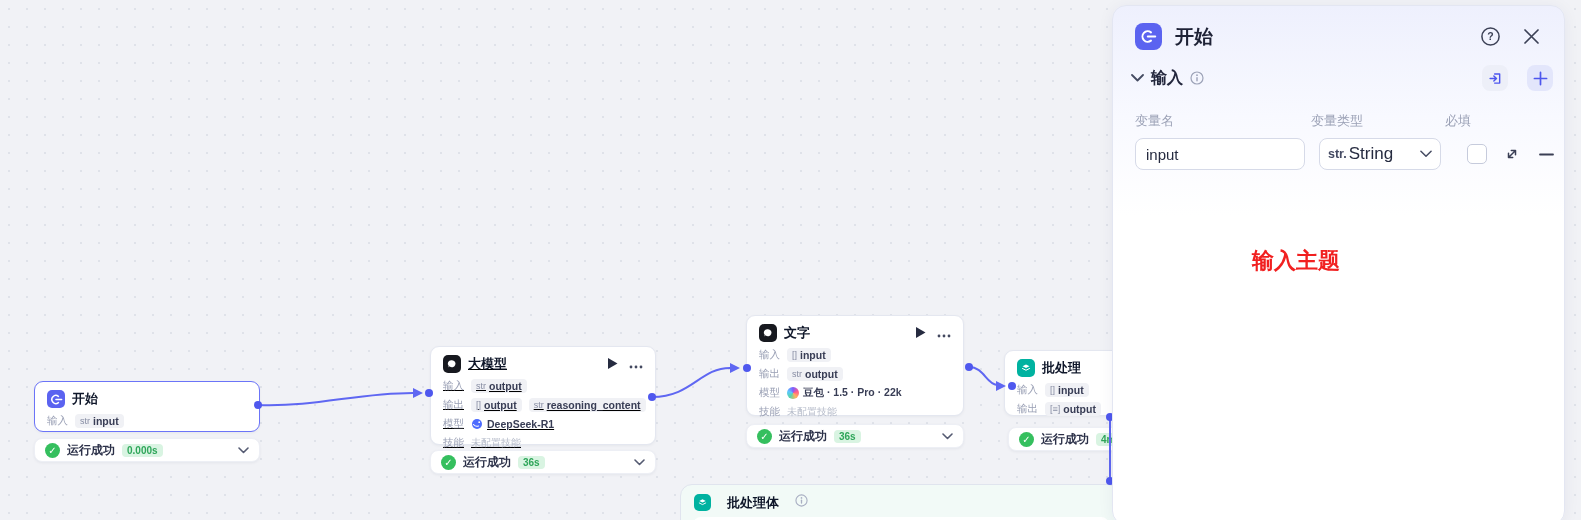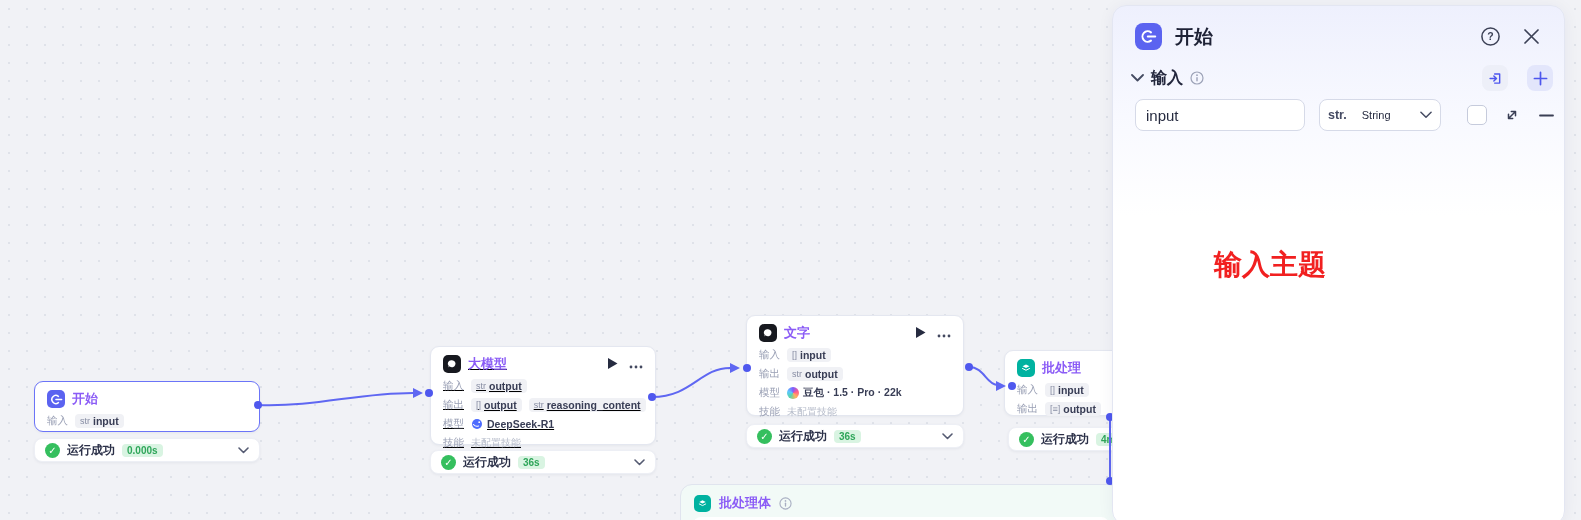--- a/index.html
+++ b/index.html
@@ -10,21 +10,21 @@
     background-image:radial-gradient(#dfe2e9 1.2px, transparent 1.3px);
     background-size:18px 18px;
   }
   
   .node{position:absolute;background:#fff;border:1px solid #e4e7f0;border-radius:9px;
         box-shadow:0 1px 3px rgba(25,31,68,.05);z-index:2;padding:7px 12px;box-sizing:border-box;}
   .node.selected{border:1.5px solid #6b74f8;}
   .n-head{display:flex;align-items:center;gap:7px;height:20px;}
   .n-icon{width:18px;height:18px;border-radius:5px;display:flex;align-items:center;justify-content:center;flex:none;}
   .bg-indigo{background:#5b63f0}.bg-black{background:#17191f}.bg-teal{background:#00b2a0}
-  .n-title{font-size:13px;font-weight:700;color:#8b5cf6;white-space:nowrap;}
+  .n-title{font-size:13px;font-weight:700;color:#0f172a;white-space:nowrap;}
   .n-actions{margin-left:auto;display:flex;align-items:center;gap:11px;}
   .n-row{display:flex;align-items:center;gap:7px;margin-top:4px;height:15px;}
   .n-label{font-size:10.5px;color:#9aa0b5;flex:none;}
   .tag{display:inline-flex;align-items:center;gap:3px;background:#f0f1f5;border-radius:4px;
        padding:1px 5px;font-size:10.5px;white-space:nowrap;}
   .tag i{font-style:normal;color:#878da3;font-size:9px;font-weight:500;}
   .tag b{color:#383d55;font-weight:600;}
   .model-text{font-size:10.5px;color:#383d55;font-weight:600;white-space:nowrap;display:inline-flex;align-items:center;gap:4px;}
   .skill{font-size:10px;color:#b6bcca;}
   .statusbar{position:absolute;display:flex;align-items:center;gap:7px;background:#fff;
@@ -33,21 +33,21 @@
   .okc{width:15px;height:15px;border-radius:50%;background:#35bf5e;color:#fff;font-size:10px;
        display:flex;align-items:center;justify-content:center;flex:none;}
   .st{font-size:12px;color:#2b3048;font-weight:600;white-space:nowrap;}
   .dur{font-size:10px;color:#2fa65a;background:#d9f4e2;border-radius:4px;padding:1px 5px;font-weight:600;}
   .sb-chev{margin-left:auto;display:flex;}
   .doubao{width:12px;height:12px;border-radius:50%;flex:none;
           background:conic-gradient(#7b5cff,#ff5c8a,#ffb25c,#59d4a8,#5cc8ff,#7b5cff);}
   
   .batch-body{position:absolute;left:680px;top:484px;width:440px;height:40px;z-index:2;
               background:#f2faf7;border:1px solid #e0e4ee;border-radius:12px 12px 0 0;box-sizing:border-box;}
-  .bb-head{display:flex;align-items:center;gap:8px;padding:9px 0 0 13px;}
+  .bb-head{display:flex;gap:16px;padding:9px 0 0 13px;}
   .bb-inner{position:absolute;left:12px;top:32px;width:416px;height:8px;background:#fff;border-radius:8px 8px 0 0;}
   
   .edges{position:absolute;left:0;top:0;z-index:3;pointer-events:none;}
   .edges path{stroke:#5f67f2;stroke-width:2;fill:none;}
   .edges polygon{fill:#5f67f2;}
   .edges circle{fill:#4f58ee;}
   
   .panel{position:absolute;left:1112px;top:5px;width:453px;height:520px;z-index:10;box-sizing:border-box;
          background:linear-gradient(180deg,#eef0fd 0%,#f8f9ff 110px,#ffffff 210px);
          border:1px solid #e3e6f2;border-radius:14px;box-shadow:0 2px 16px rgba(30,35,90,.06);}
@@ -60,29 +60,29 @@
   .p-sec-title{font-size:16px;font-weight:700;color:#23273d;}
   .p-btn{width:26px;height:26px;border-radius:8px;display:flex;align-items:center;justify-content:center;border:none;cursor:pointer;padding:0;}
   .p-btn.import{background:#edeff8;margin-left:auto;}
   .p-btn.add{background:#e3e6fb;margin-left:12px;}
   .p-cols{display:flex;padding:21px 0 0 22px;font-size:13px;color:#9ba1b6;}
   .p-cols .c1{width:176px;}.p-cols .c2{width:134px;}
   .p-row{display:flex;align-items:center;padding:8px 0 0 22px;}
   .p-input{width:170px;height:32px;box-sizing:border-box;border:1px solid #d6dae8;border-radius:8px;
            background:#fff;padding:0 10px;font-size:15px;color:#262b40;font-family:inherit;}
   .p-select{width:122px;height:32px;box-sizing:border-box;border:1px solid #d6dae8;border-radius:8px;background:#fff;
-            margin-left:14px;display:flex;align-items:center;padding:0 8px;gap:15px;cursor:pointer;}
+            margin-left:14px;display:flex;align-items:center;padding:0 8px;gap:2px;cursor:pointer;}
   .p-select .pfx{font-size:12.5px;font-weight:700;color:#454b63;}
-  .p-select .val{font-size:11px;color:#262b40;text-align:right;}
+  .p-select .val{font-size:17px;color:#262b40;text-align:right;}
   .p-select svg{margin-left:auto;}
   .p-check{width:18px;height:18px;border:1.5px solid #c6cbdc;border-radius:5px;background:#fff;margin-left:26px;flex:none;cursor:pointer;}
   .icon-btn{background:none;border:none;padding:0;display:flex;cursor:pointer;}
   .expand-btn{margin-left:17px;}
   .minus-btn{margin-left:19px;}
-  .annotation{position:absolute;left:1214px;top:246px;z-index:11;font-size:28px;font-weight:600;color:#f12020;white-space:nowrap;}
+  .annotation{position:absolute;left:1252px;top:246px;z-index:11;font-size:22px;font-weight:600;color:#f12020;white-space:nowrap;}
 </style>
 </head>
 <body>
 
 <svg class="edges" width="1581" height="520">
   <path d="M258,405 C318,407 356,393 413,393"></path>
   <polygon points="423,393 413,388 413,398"></polygon>
   <circle cx="258" cy="405" r="4"></circle>
   <circle cx="429" cy="393" r="4"></circle>
 
@@ -345,20 +345,25 @@
           <path d="M2.5,9 h7.5 M7,6 l3.2,3 L7,12" stroke="#4d56ee" stroke-width="1.7" fill="none" stroke-linecap="round" stroke-linejoin="round"></path>
         </svg>
     </button>
     <button class="p-btn add">
       <svg width="15" height="15" viewBox="0 0 16 16">
           <path d="M8,1.5 V14.5 M1.5,8 H14.5" stroke="#4d56ee" stroke-width="1.8" stroke-linecap="round"></path>
         </svg>
     </button>
   </div>
 
+  <div class="p-cols">
+    <span class="c1">变量名</span>
+    <span class="c2">变量类型</span>
+    <span class="c3">必填</span>
+  </div>
 
   <div class="p-row">
     <input class="p-input" type="text" value="input" style="">
     <div class="p-select">
       <span class="pfx">str.</span>
       <span class="val">String</span>
       <svg width="12" height="8" viewBox="0 0 13 8">
           <polyline points="1,1 6.5,6.5 12,1" stroke="#454b62" stroke-width="1.6" fill="none" stroke-linecap="round" stroke-linejoin="round"></polyline>
         </svg>
     </div>

